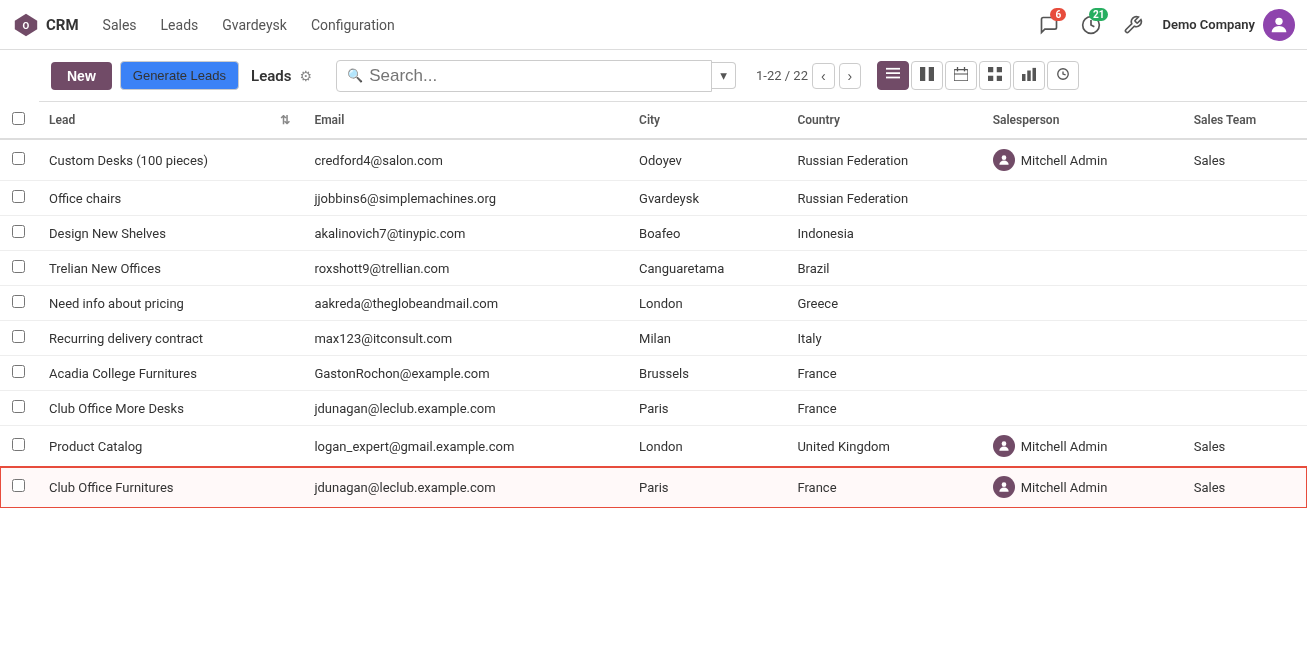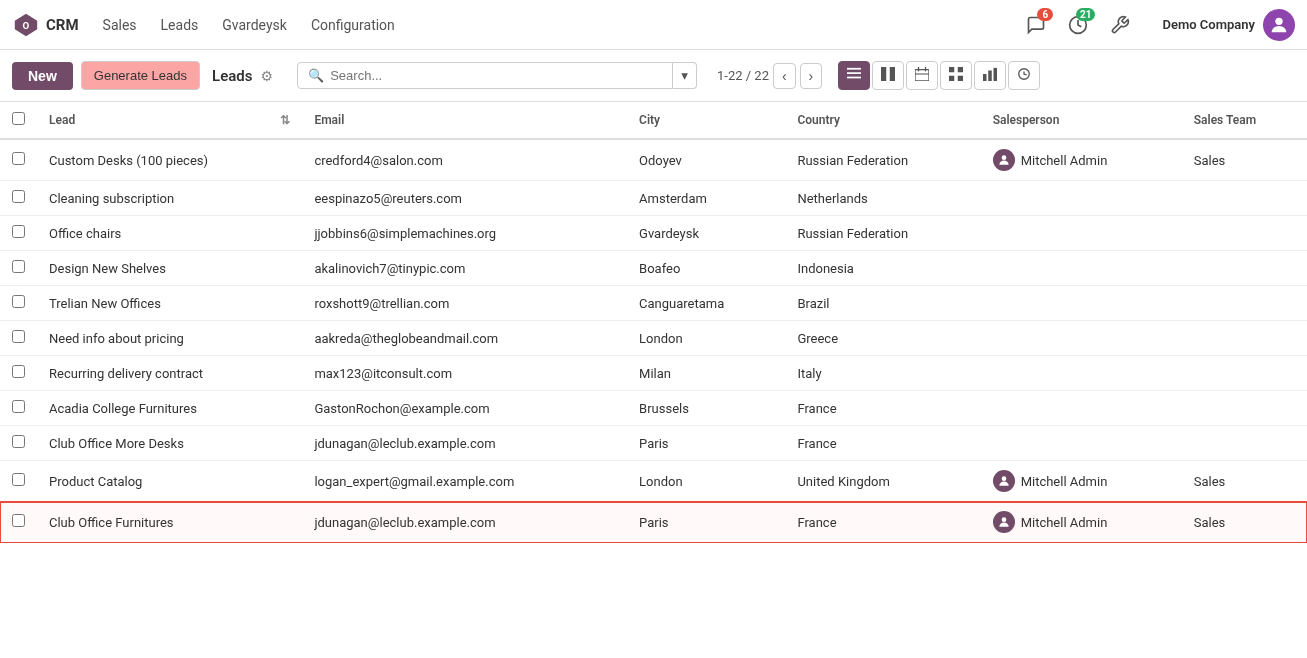--- a/index.html
+++ b/index.html
@@ -21,48 +21,48 @@
     .nav-icons { display: flex; align-items: center; gap: 8px; }
     .nav-icon-btn {
       position: relative; width: 34px; height: 34px; display: flex; align-items: center;
       justify-content: center; cursor: pointer; border-radius: 50%; color: #555;
     }
     .badge {
       position: absolute; top: 0; right: 0; background: #e74c3c; color: #fff;
       border-radius: 10px; font-size: 10px; padding: 1px 4px; font-weight: 700; min-width: 16px; text-align: center;
     }
     .badge-green { background: #27ae60; }
-    .company-name { font-size: 13px; font-weight: 600; color: #333; margin-left: 17px; }
+    .company-name { font-size: 13px; font-weight: 600; color: #333; margin-left: 4px; }
     .avatar {
       width: 32px; height: 32px; border-radius: 50%; background: #8e44ad;
       display: flex; align-items: center; justify-content: center; color: #fff; font-size: 13px; font-weight: 700;
       overflow: hidden;
     }
 
     
     .toolbar {
       display: flex; align-items: center; background: #fff; border-bottom: 1px solid #ddd;
-      padding: 8px 12px; gap: 8px; height: 52px;
+      padding: 8px 12px; gap: 8px; height: 52px; margin-left: 39px;
     }
     .btn-new {
       background: #714b67; color: #fff; border: none; border-radius: 4px;
       padding: 6px 16px; font-size: 14px; font-weight: 600; cursor: pointer;
     }
     .btn-generate {
-      background: #fca5a5; color: #333; border: 1px solid #ccc; border-radius: 4px;
+      background: #3b82f6; color: #333; border: 1px solid #ccc; border-radius: 4px;
       padding: 6px 12px; font-size: 13px; cursor: pointer;
     }
     .toolbar-title { font-size: 15px; font-weight: 600; color: #333; margin-left: 4px; }
     .toolbar-settings-icon { color: #888; cursor: pointer; font-size: 14px; }
     .search-wrapper { display: flex; align-items: center; flex: 1; max-width: 400px; margin-left: 16px; }
     .search-box {
       display: flex; align-items: center; border: 1px solid #ccc; border-radius: 4px 0 0 4px;
       padding: 5px 10px; flex: 1; background: #fff;
     }
-    .search-box input { border: none; outline: none; font-size: 13px; flex: 1; background: transparent; }
+    .search-box input { border: none; outline: none; font-size: 17px; flex: 1; background: transparent; }
     .search-drop-btn {
       border: 1px solid #ccc; border-left: none; border-radius: 0 4px 4px 0;
       padding: 5px 8px; cursor: pointer; color: #555; background: #fff;
     }
     .pagination { display: flex; align-items: center; gap: 4px; color: #555; font-size: 13px; margin-left: 12px; }
     .pag-btn { border: 1px solid #ccc; background: #fff; border-radius: 4px; padding: 4px 8px; cursor: pointer; color: #555; font-size: 14px; }
     .view-btns { display: flex; align-items: center; gap: 2px; margin-left: 8px; }
     .view-btn {
       border: 1px solid #ccc; background: #fff; border-radius: 4px; padding: 5px 8px;
       cursor: pointer; color: #555; font-size: 14px;
@@ -233,29 +233,20 @@
                   <path d="M4 20c0-4 3.6-7 8-7s8 3 8 7"></path>
                 </svg>
               </div>
               <span>Mitchell Admin</span>
             </div>
           </td>
           <td>Sales</td>
         </tr>
         <tr>
           <td><input type="checkbox" style=""></td>
-          <td>Cleaning subscription</td>
-          <td>eespinazo5@reuters.com</td>
-          <td>Amsterdam</td>
-          <td>Netherlands</td>
-          <td></td>
-          <td></td>
-        </tr>
-        <tr>
-          <td><input type="checkbox" style=""></td>
           <td>Office chairs</td>
           <td>jjobbins6@simplemachines.org</td>
           <td>Gvardeysk</td>
           <td>Russian Federation</td>
           <td></td>
           <td></td>
         </tr>
         <tr>
           <td><input type="checkbox" style=""></td>
           <td>Design New Shelves</td>

